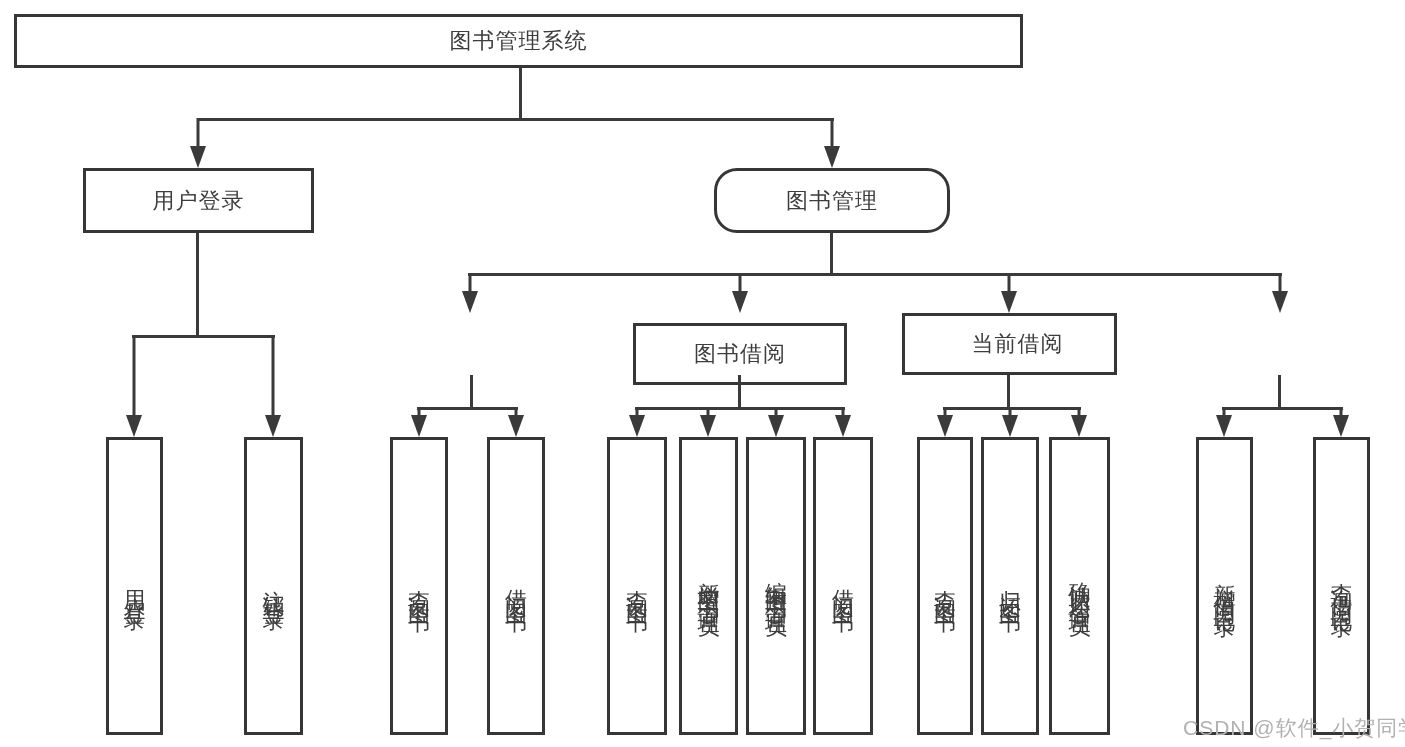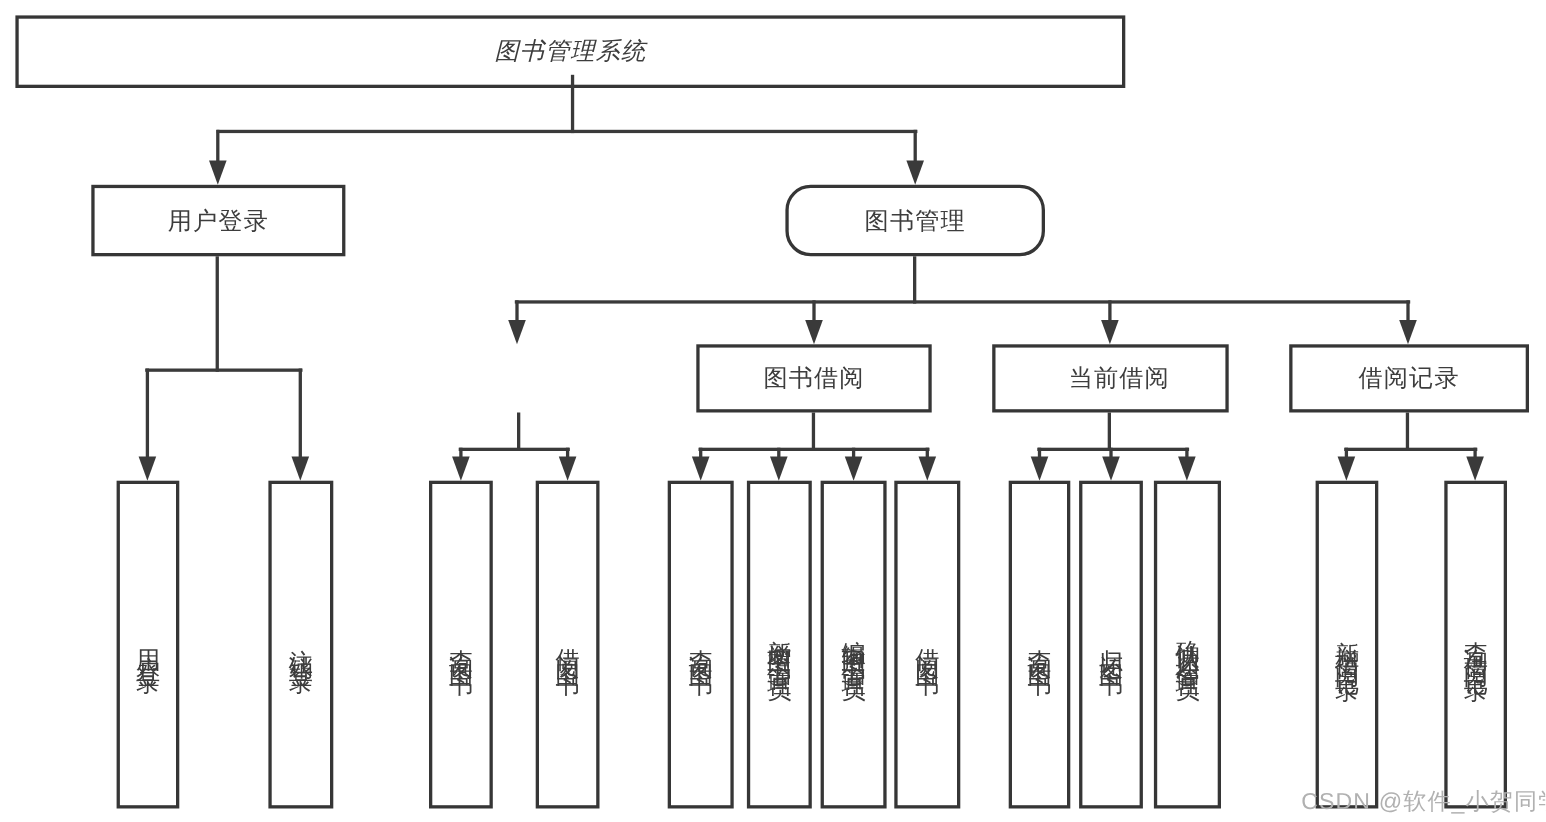--- a/index.html
+++ b/index.html
@@ -44,21 +44,21 @@
     position:absolute; left:1183px; top:714px; z-index:10;
     font-size:21px; color:var(--watermark); letter-spacing:1px;
     white-space:nowrap;
   }
 </style>
 </head>
 <body>
 
 <div id="stage">
 
-  <div class="box" style="left:14px;top:14px;width:1009px;height:66px;font-style:italic;">
+  <div class="box" style="left:14px;top:14px;width:1009px;height:54px;">
     <span>图书管理系统</span>
   </div>
 
   <div class="vline" style="left:519px;top:68px;height:53px;"></div>
   <div class="hline" style="left:197px;top:118px;width:637px;"></div>
   <div class="arrow" style="left:189px;top:118px;height:50px;">
       <div class="shaft"></div>
       <div class="head"></div>
     </div>
   <div class="arrow" style="left:823px;top:118px;height:50px;">
@@ -96,28 +96,25 @@
     </div>
   <div class="arrow" style="left:1000px;top:273px;height:40px;">
       <div class="shaft"></div>
       <div class="head"></div>
     </div>
   <div class="arrow" style="left:1271px;top:273px;height:40px;">
       <div class="shaft"></div>
       <div class="head"></div>
     </div>
 
-  <div class="box" style="left:633px;top:313px;width:214px;height:62px;">
+  <div class="box" style="left:633px;top:323px;width:214px;height:62px;">
     <span>图书借阅</span>
   </div>
   <div class="box" style="left:902px;top:313px;width:215px;height:62px;padding-left:16px;">
     <span>当前借阅</span>
-  </div>
-  <div class="box" style="left:1172px;top:313px;width:218px;height:62px;">
-    <span>借阅记录</span>
   </div>
 
   <div class="vline" style="left:470px;top:375px;height:35px;"></div>
   <div class="hline" style="left:417px;top:407px;width:101px;"></div>
   <div class="arrow" style="left:410px;top:407px;height:30px;">
       <div class="shaft"></div>
       <div class="head"></div>
     </div>
   <div class="arrow" style="left:507px;top:407px;height:30px;">
       <div class="shaft"></div>

